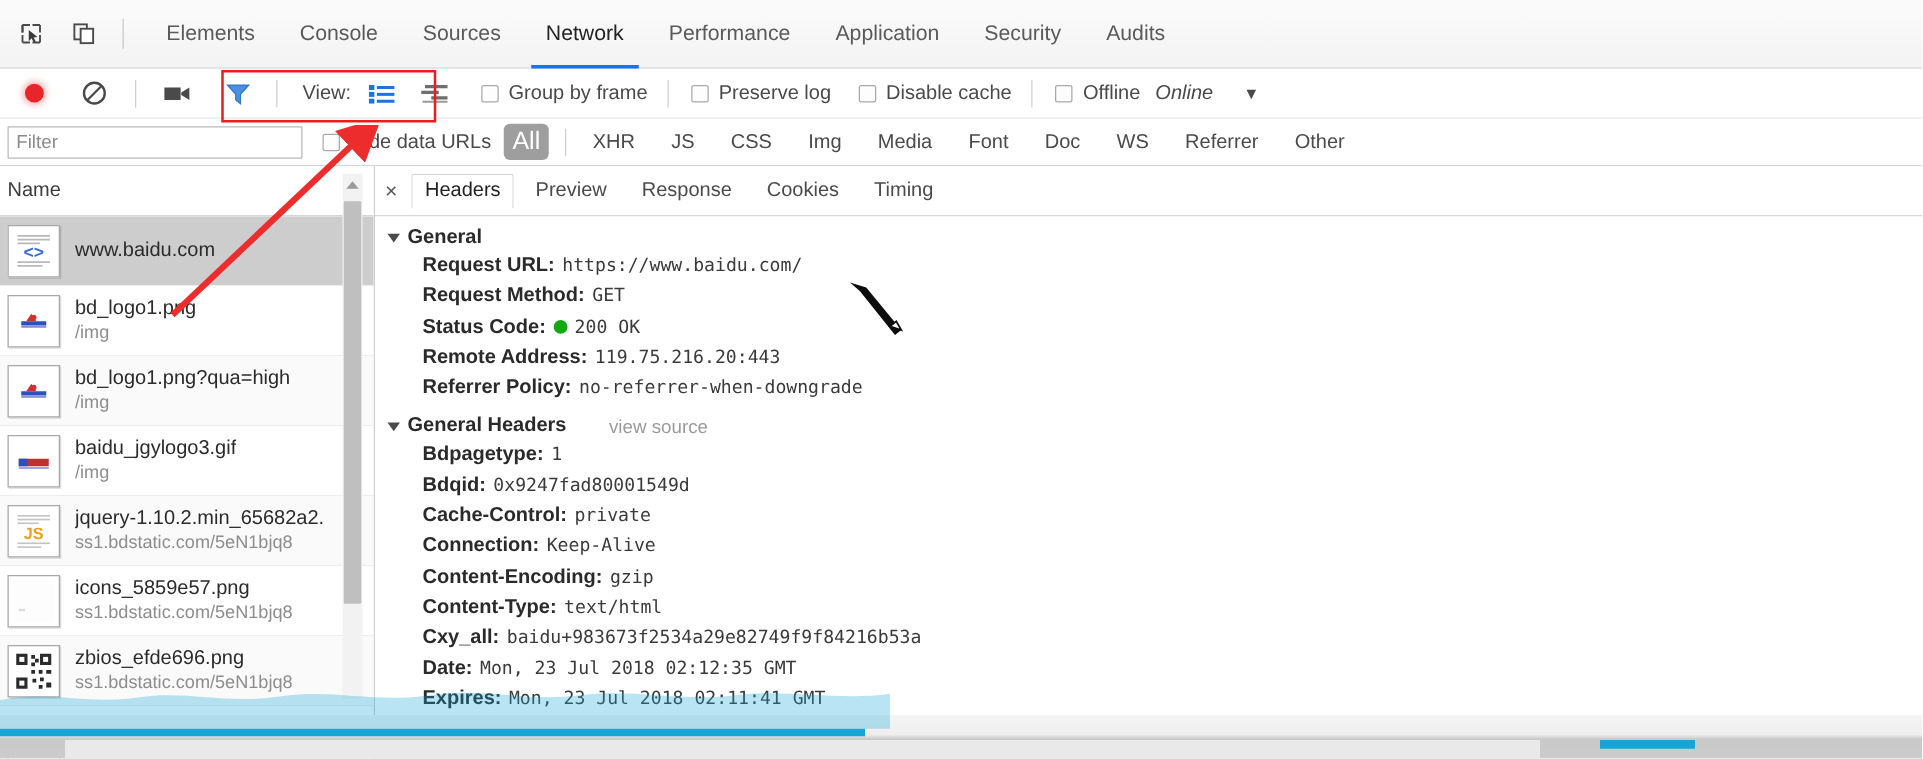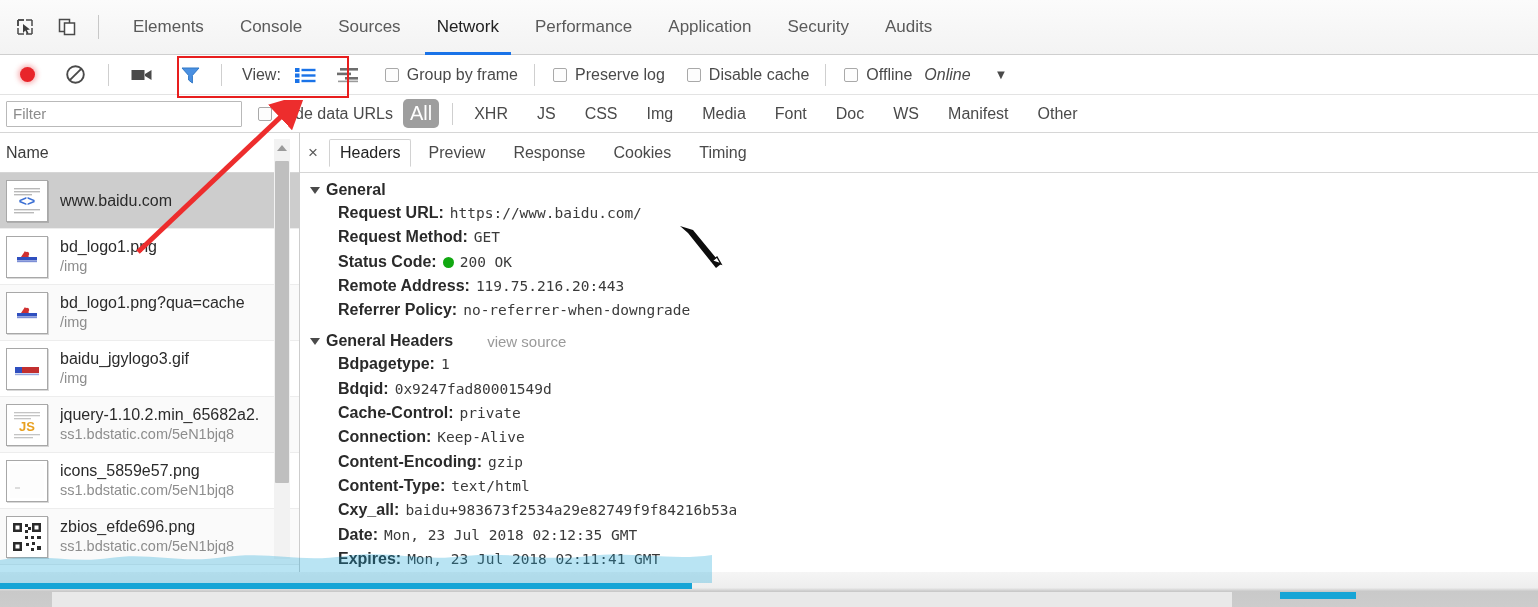--- a/index.html
+++ b/index.html
@@ -283,21 +283,21 @@
       <span class="pill active">All</span>
       <span class="vsep" style="margin:0 0px;"></span>
       <span class="pill">XHR</span>
       <span class="pill">JS</span>
       <span class="pill">CSS</span>
       <span class="pill">Img</span>
       <span class="pill">Media</span>
       <span class="pill">Font</span>
       <span class="pill">Doc</span>
       <span class="pill">WS</span>
-      <span class="pill">Manifest</span>
+      <span class="pill">Referrer</span>
       <span class="pill">Other</span>
     </div>
   </div>
 
   <div class="main">
 
     <div class="left">
       <div class="lname-hdr">Name</div>
       <div class="rowlist">
 
@@ -340,21 +340,21 @@
           <div class="rthumb">
             <svg width="36" height="36" viewBox="0 0 36 36">
               <rect x="1" y="1" width="34" height="34" fill="#fff"></rect>
               <rect x="8" y="18" width="20" height="3.4" fill="#2f4fbf"></rect>
               <path d="M12 18 L16 12 L20 18 Z" fill="#d03030"></path>
               <circle cx="18" cy="15" r="2.2" fill="#d03030"></circle>
               <rect x="8" y="21.6" width="20" height="1.6" fill="#7d8fd6"></rect>
             </svg>
           </div>
           <div class="rtext">
-            <span class="rname">bd_logo1.png?qua=cache</span>
+            <span class="rname">bd_logo1.png?qua=high</span>
             <span class="rpath">/img</span>
           </div>
         </div>
 
         <div class="req-row">
           <div class="rthumb">
             <svg width="36" height="36" viewBox="0 0 36 36">
               <rect x="1" y="1" width="34" height="34" fill="#fff"></rect>
               <rect x="6" y="16" width="24" height="6" fill="#c22f2f"></rect>
               <rect x="6" y="16" width="7" height="6" fill="#2f4fbf"></rect>

